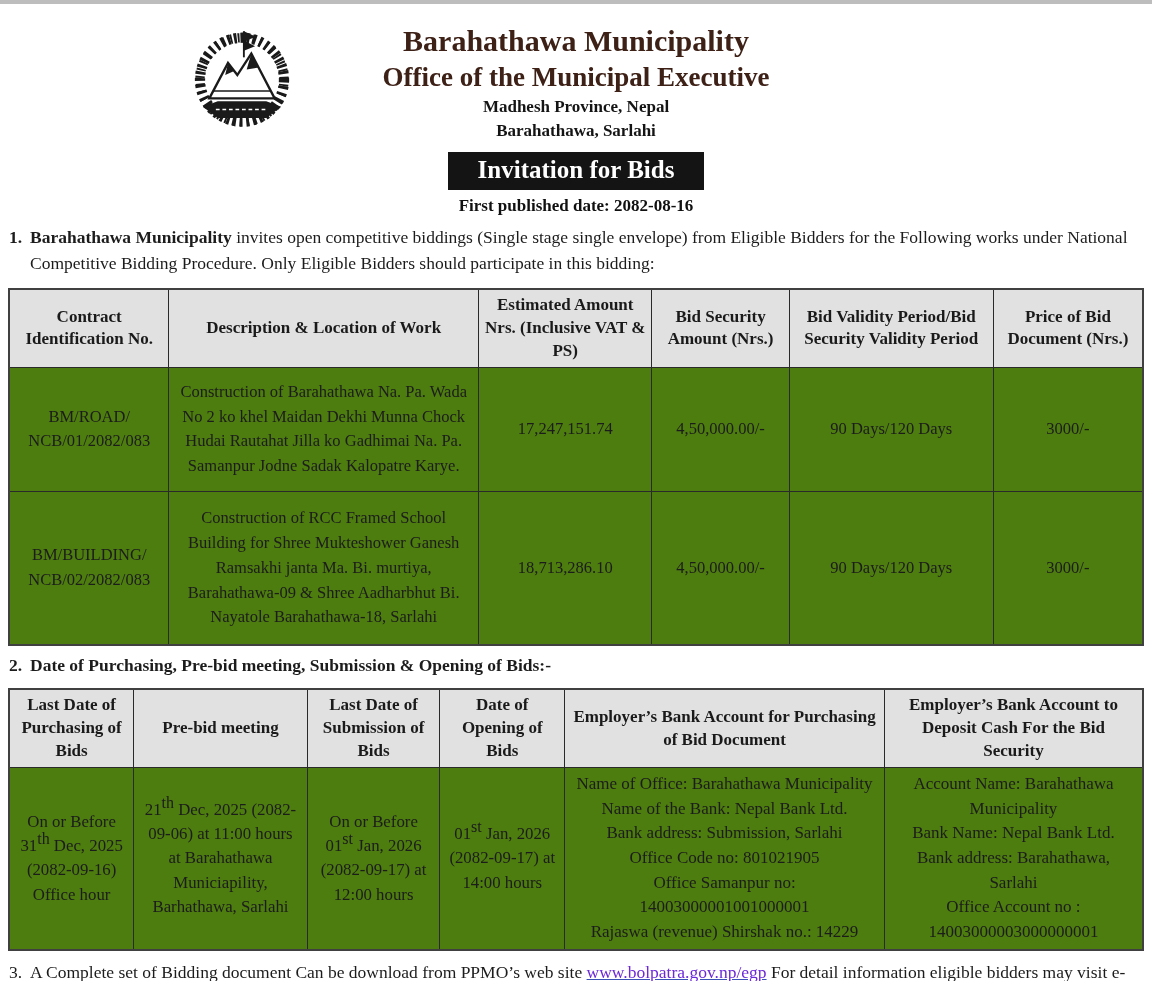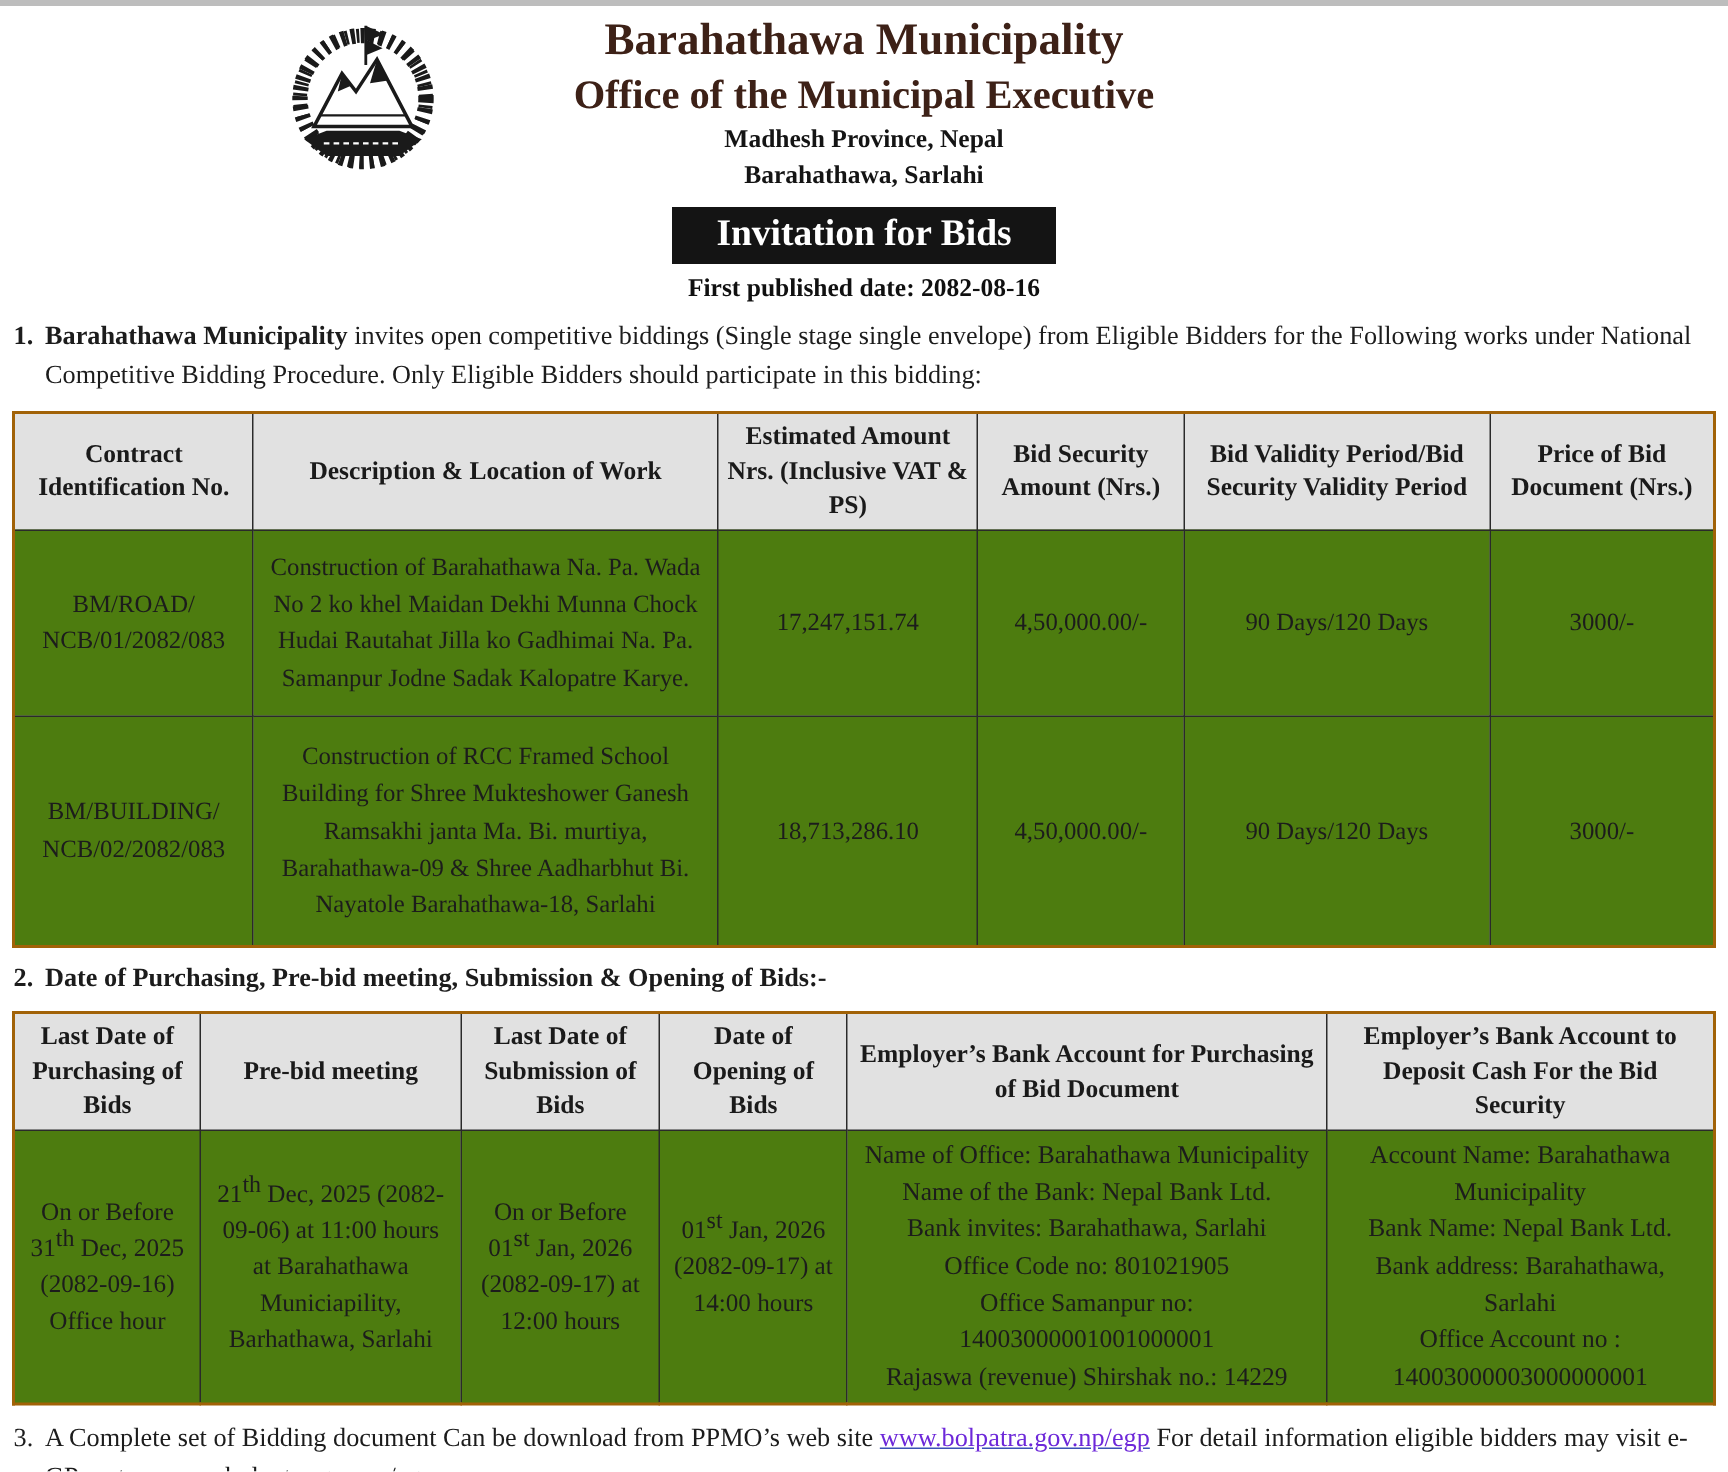--- a/index.html
+++ b/index.html
@@ -1,41 +1,41 @@
 <!DOCTYPE html>
 <html><head>
 <meta charset="utf-8">
 <style>
   html,body { margin:0; padding:0; background:#ffffff; }
   .page {
     width:1152px; height:981px; box-sizing:border-box; position:relative;
     background:#ffffff; border-top:4px solid #bdbdbd; overflow:hidden;
     font-family:"Liberation Serif","DejaVu Serif",serif; color:#1c1c1c;
-    padding:0 8px;
+    padding:14px 8px;
   }
   
   .header { position:relative; text-align:center; padding-top:6px; }
   .logo { position:absolute; left:178px; top:2px; width:112px; height:112px; }
   .muni-name  { font-size:30px; font-weight:bold; color:#3d2117; line-height:1.15; }
   .office-name{ font-size:27px; font-weight:bold; color:#3d2117; line-height:1.15; margin-top:3px; }
   .addr { font-size:17px; font-weight:bold; color:#141414; margin-top:4px; line-height:1.2; }
   .banner-wrap { margin-top:11px; line-height:0; }
   .banner { display:inline-block; background:#141414; color:#ffffff; font-weight:bold;
             font-size:25px; line-height:1.25; padding:2px 30px 4px; }
   .published { font-size:17px; font-weight:bold; color:#101010; margin-top:6px; }
   
   .para { font-size:17.5px; line-height:1.5; position:relative; padding-left:22px; margin:8px 0 9px; }
   .para .num { position:absolute; left:1px; }
   .bold { font-weight:bold; }
   .sec-head { font-size:17.5px; font-weight:bold; position:relative; padding-left:22px; margin:9px 0 7px; }
   .sec-head .num { position:absolute; left:1px; }
   .weblink { color:#6d28d9; text-decoration:underline; text-decoration-color:#3a50b5; cursor:pointer; }
   
   table { width:100%; border-collapse:collapse; table-layout:fixed; }
-  .grid { border:2px solid #a16207;margin-top:12px; }
+  .grid { border:2px solid #404040;margin-top:12px; }
   .grid th, .grid td { border:1px solid #2a2a2a; vertical-align:middle; text-align:center; }
   .grid th { background:#e1e1e1; font-weight:bold; font-size:17px; line-height:1.35; padding:4px 6px; color:#1a1a1a; }
   .grid td { font-size:16.5px; line-height:1.5; padding:4px 6px; background:#4d7c0f; }
   .contracts thead tr { height:74px; }
   .contracts .row1 { height:124px; }
   .contracts .row2 { height:154px; }
   .schedule thead tr { height:70px; }
   .schedule tbody tr { height:159px; }
   .schedule td { font-size:16.8px; line-height:1.45; }
   .bank td, td.bank { font-size:17px; }
@@ -153,21 +153,21 @@
         </td>
         <td>
           <span>On or Before 01</span><sup>st</sup><span> Jan, 2026 (2082-09-17) at 12:00 hours</span>
         </td>
         <td>
           <span>01</span><sup>st</sup><span> Jan, 2026 (2082-09-17) at 14:00 hours</span>
         </td>
         <td class="bank">
           <div>Name of Office: Barahathawa Municipality</div>
           <div>Name of the Bank: Nepal Bank Ltd.</div>
-          <div>Bank invites: Barahathawa, Sarlahi</div>
+          <div>Bank address: Submission, Sarlahi</div>
           <div>Office Code no: 801021905</div>
           <div>Office Samanpur no:</div>
           <div>14003000001001000001</div>
           <div>Rajaswa (revenue) Shirshak no.: 14229</div>
         </td>
         <td class="bank">
           <div>Account Name: Barahathawa</div>
           <div>Municipality</div>
           <div>Bank Name: Nepal Bank Ltd.</div>
           <div>Bank address: Barahathawa,</div>

